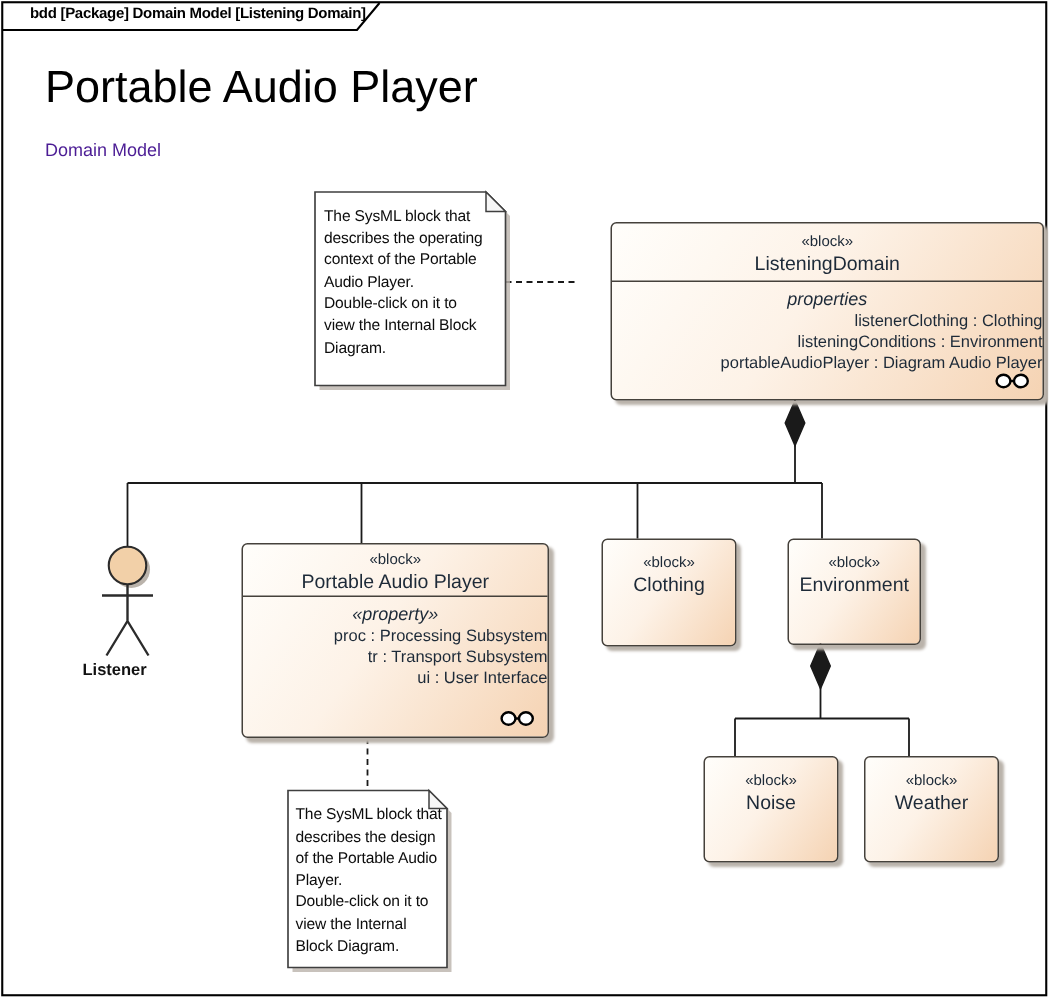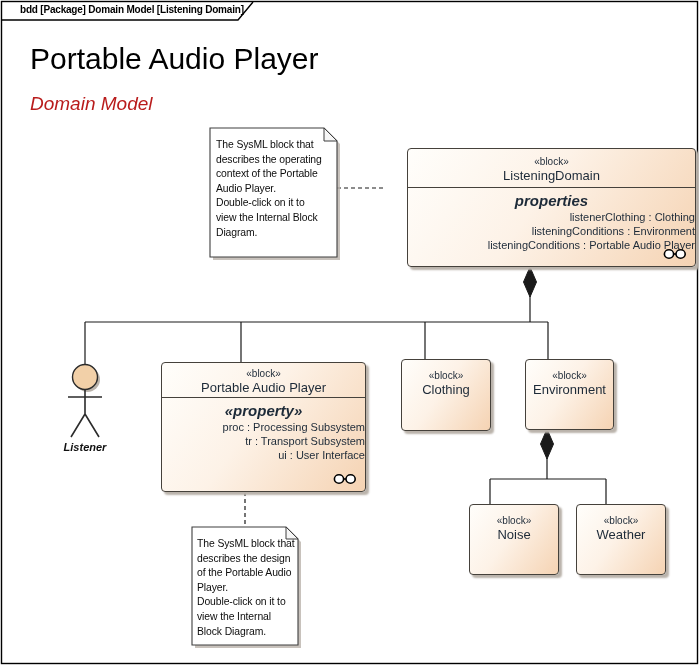--- a/index.html
+++ b/index.html
@@ -17,46 +17,46 @@
   .actor-line{stroke:#2b2b2b;stroke-width:1.6;fill:none;}
   .actor-head{fill:var(--actor-fill);stroke:#2b2b2b;stroke-width:1.4;}
   .actor-head-shadow{fill:var(--shadow);stroke:none;}
   .frame-line{stroke:var(--frame-border);stroke-width:1.4;fill:none;}
 
   .tab-label{
     position:absolute;left:20px;top:4px;z-index:3;
     font-size:10px;font-weight:bold;letter-spacing:-.2px;color:#000;white-space:nowrap;
   }
   .title{position:absolute;left:30px;top:42px;font-size:30px;color:#000;z-index:2;white-space:nowrap;}
-  .subtitle{position:absolute;left:30px;top:93px;font-size:19px;color:#b91c1c;z-index:2;white-space:nowrap;font-style:italic;}
+  .subtitle{position:absolute;left:30px;top:93px;font-size:12px;color:#4c1d95;z-index:2;white-space:nowrap;}
 
   .block{
     position:absolute;z-index:2;box-sizing:border-box;
     border:1.2px solid var(--block-border);border-radius:4px;
     background:linear-gradient(125deg,var(--block-fill-light) 0%,#fdf2e7 45%,var(--block-fill-dark) 100%);
     box-shadow:3px 3px 2px var(--shadow);
     color:var(--text);
     margin-left:21px;
   }
   .blk-header{box-sizing:border-box;border-bottom:1.1px solid var(--block-border);
     display:flex;flex-direction:column;align-items:center;justify-content:center;padding-top:1px;}
   .small-hdr{display:flex;flex-direction:column;align-items:center;padding-top:9px;}
   .stereotype{font-size:10px;line-height:13px;}
   .blk-name{font-size:13px;font-weight:normal;line-height:15px;white-space:nowrap;}
-  .compartment-label{font-size:15px;font-style:italic;font-weight:700;text-align:center;margin:4px 0 1px 0;}
+  .compartment-label{font-size:12px;font-style:italic;font-weight:400;text-align:center;margin:4px 0 1px 0;}
   .attr{font-size:11px;line-height:14px;padding-left:6px;white-space:nowrap;text-align:right;}
   .glasses{position:absolute;right:8px;bottom:6px;}
   .glasses ellipse,.glasses line{stroke:#000;stroke-width:1.6;fill:#fff;}
 
   .note-text{
     position:absolute;z-index:2;font-size:10.4px;line-height:14.6px;color:#0c0c0c;
     white-space:pre;letter-spacing:-.1px;
   }
   .actor-label{position:absolute;z-index:2;font-size:11px;font-weight:bold;color:#111;
-    text-align:center;white-space:nowrap;font-style:italic;}
+    text-align:left;white-space:nowrap;}
 </style>
 </head>
 <body>
 
 <div id="canvas">
 
   <svg id="wires" width="699" height="666">
 
     <rect class="frame-line" x="1.5" y="1.5" width="696" height="662"></rect>
     <path class="frame-line" d="M2,20 H238 L253,2"></path>
@@ -113,21 +113,21 @@
 
   <div class="block" style="left:386px;top:148px;width:289px;height:119px;">
     <div class="blk-header" style="height:39px;">
       <div class="stereotype">«block»</div>
       <div class="blk-name">ListeningDomain</div>
     </div>
     <div>
       <div class="compartment-label">properties</div>
       <div class="attr">listenerClothing : Clothing</div>
       <div class="attr">listeningConditions : Environment</div>
-      <div class="attr">listeningConditions : Portable Audio Player</div>
+      <div class="attr">portableAudioPlayer : Diagram Audio Player</div>
     </div>
     <svg class="glasses" width="24" height="12">
       <ellipse cx="6" cy="6" rx="4.6" ry="4.2"></ellipse>
       <ellipse cx="17.6" cy="6" rx="4.6" ry="4.2"></ellipse>
       <line x1="10.6" y1="6" x2="13" y2="6"></line>
     </svg>
   </div>
 
   <div class="block" style="left:140px;top:362px;width:205px;height:130px;">
     <div class="blk-header" style="height:35px;">

